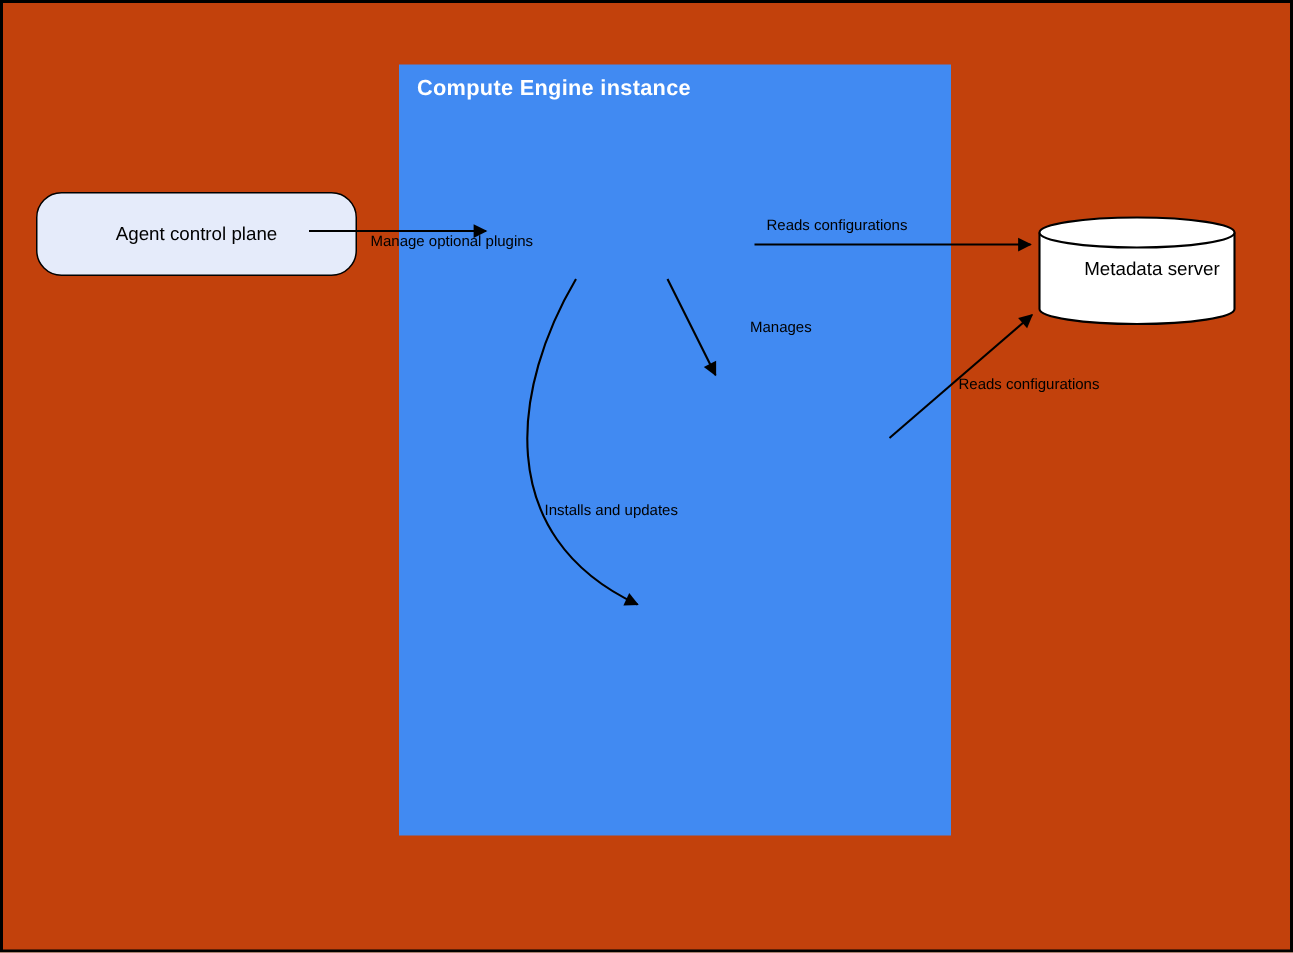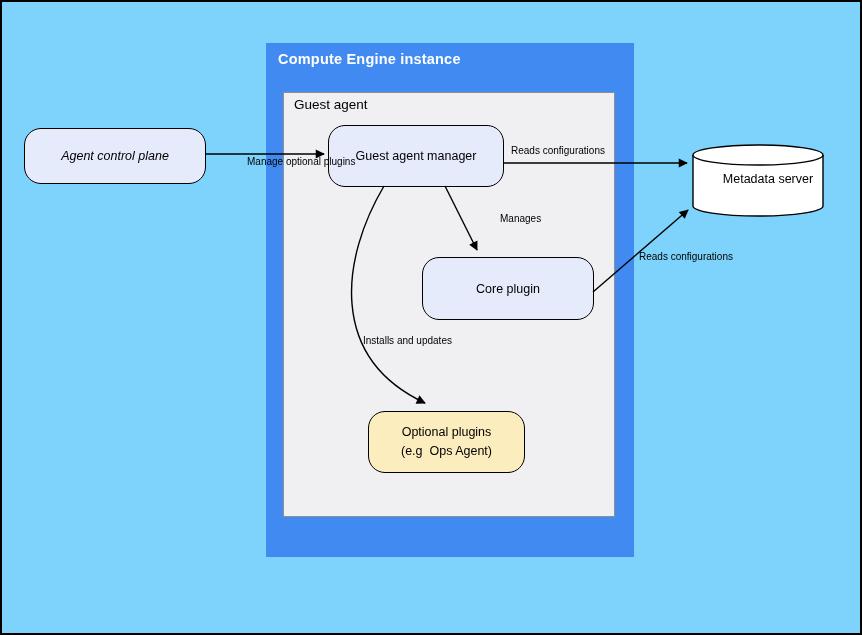--- a/index.html
+++ b/index.html
@@ -1,18 +1,18 @@
 <!DOCTYPE html>
 <html><head>
 <meta charset="utf-8">
 <style>
   html,body { margin:0; padding:0; background:#ffffff; }
   .page {
     position:relative; width:862px; height:635px; box-sizing:border-box;
-    border:2px solid #000; background:#7dd3fc; overflow:hidden;
+    border:2px solid #000; background:#c2410c; overflow:hidden;
     font-family:"Liberation Sans","DejaVu Sans",sans-serif; color:#000;
   }
   
   .blue-container {
     position:absolute; left:264px; top:41px; width:368px; height:514px;
     background:#418af2; z-index:1;
   }
   .blue-title {
     position:absolute; left:12px; top:8px; color:#ffffff;
     font-size:14.5px; font-weight:700; letter-spacing:.2px; white-space:nowrap;
@@ -26,21 +26,21 @@
     font-size:13.5px; white-space:nowrap;
   }
   
   .node {
     position:absolute; box-sizing:border-box; border:1.4px solid #000;
     border-radius:17px; display:flex; align-items:center; justify-content:center;
     text-align:center; font-size:12.5px; z-index:4; background:#e5ebfa;
   }
   .node.yellow { background:#fbedbd; flex-direction:column; line-height:19px; }
   .node .line2 { white-space:pre; }
-  #n-acp  { left:22px;  top:126px; width:182px; height:56px;font-style:italic; }
+  #n-acp  { left:22px;  top:126px; width:214px; height:56px; }
   
   #n-gam  { left:44px;  top:32px;  width:176px; height:62px; }
   #n-core { left:138px; top:164px; width:172px; height:63px; }
   #n-opt  { left:84px;  top:318px; width:157px; height:62px; }
   
   #cyl { position:absolute; left:690px; top:142px; z-index:4; }
   #cyl-label {
     position:absolute; left:690px; top:170px; width:152px; text-align:center;
     font-size:12.5px; z-index:5;
   }
@@ -59,36 +59,20 @@
   #el-reads2   { left:637px; top:249px; }
 </style>
 </head>
 <body>
 
 <div class="page">
 
   <div class="blue-container">
     <div class="blue-title">Compute Engine instance</div>
 
-    <div class="gray-container">
-      <div class="gray-title">Guest agent</div>
-
-      <div class="node" id="n-gam">
-        <span>Guest agent manager</span>
-      </div>
-
-      <div class="node" id="n-core">
-        <span>Core plugin</span>
-      </div>
-
-      <div class="node yellow" id="n-opt">
-        <span class="line1">Optional plugins</span>
-        <span class="line2">(e.g  Ops Agent)</span>
-      </div>
-    </div>
   </div>
 
   <div class="node" id="n-acp">
     <span>Agent control plane</span>
   </div>
 
   <svg id="cyl" width="132" height="76">
     <path d="M1,11 v51 a65,10 0 0 0 130,0 v-51" fill="#ffffff" stroke="#000000" stroke-width="1.4"></path>
     <ellipse cx="66" cy="11" rx="65" ry="10" fill="#ffffff" stroke="#000000" stroke-width="1.4"></ellipse>
   </svg>

